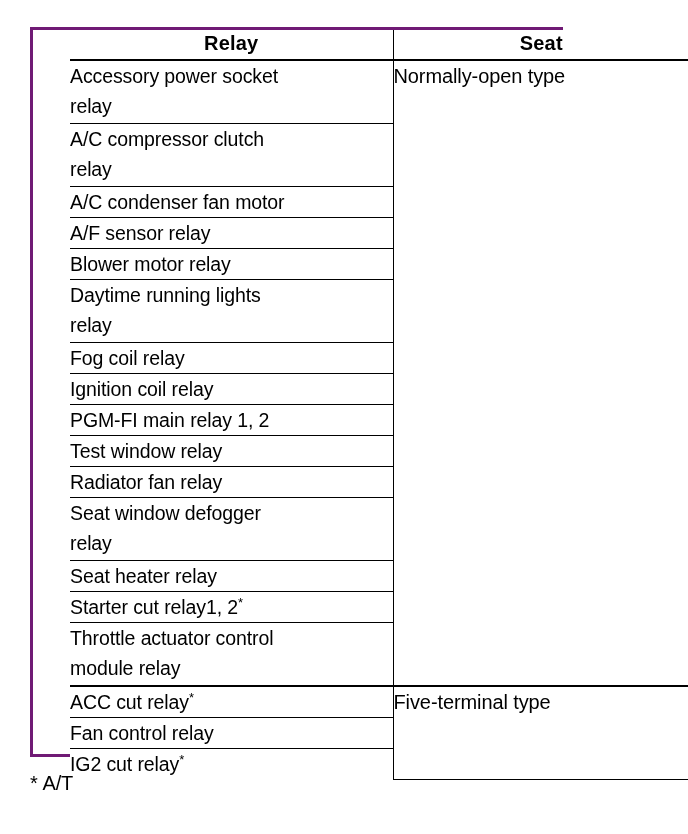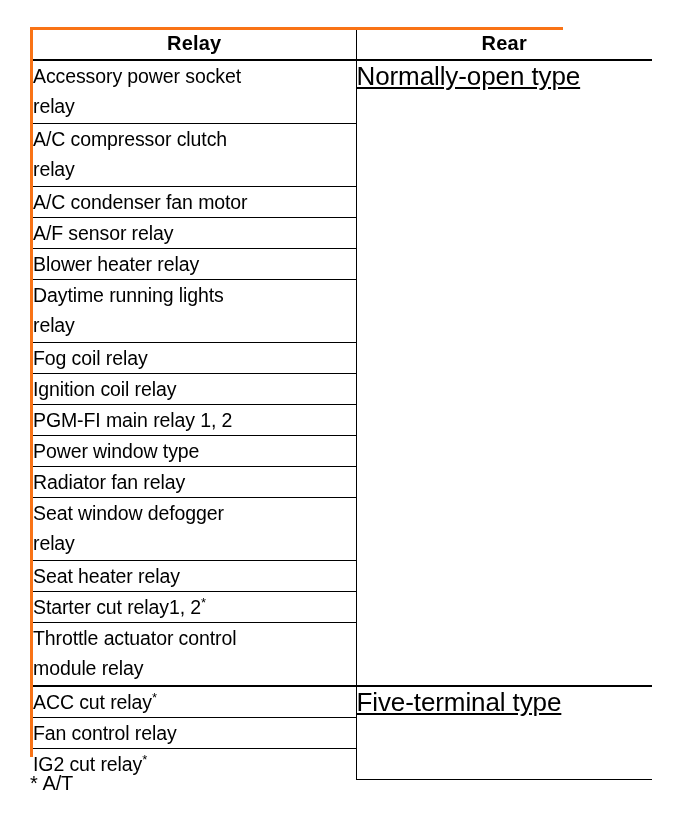--- a/index.html
+++ b/index.html
@@ -23,23 +23,24 @@
     height: 834px;
   }
 
   
   .relay-table {
     position: absolute;
     left: 30px;
     top: 27px;
     width: 533px;
     height: 730px;
-    border: 3px solid #f97316;
+    border: 3px solid #701a75;
     box-sizing: border-box;
     background: #fff;
+    padding-left: 37px;
   }
 
   .tbl {
     width: 100%;
     height: 100%;
     border-collapse: collapse;
     table-layout: fixed;
   }
 
   .tbl td, .tbl th {
@@ -83,26 +84,25 @@
   .relay-cell .txt { display: block; }
 
   .sup {
     font-size: 13px;
     vertical-align: super;
     line-height: 0;
   }
 
   
   .test-cell {
-    font-size: 26px;
+    font-size: 20px;
     line-height: 30px;
     padding-left: 11px;
     white-space: nowrap;
     letter-spacing: -0.1px;
-    text-decoration: underline;
   }
   .test-split-top {
     border-bottom: 2px solid #000 !important;
   }
 
   
   .thick-top { border-top: 2px solid #000 !important; }
 
   
   .footnote {
@@ -126,21 +126,21 @@
 
   <div class="relay-table">
     <table class="tbl">
       <colgroup>
         <col class="col-relay">
         <col class="col-test">
       </colgroup>
       <thead>
         <tr>
           <th class="hdr">Relay</th>
-          <th class="hdr">Rear</th>
+          <th class="hdr">Seat</th>
         </tr>
       </thead>
       <tbody id="tbody">
           <tr>
             <td class="relay-cell r2">
               <span class="txt">Accessory power socket</span>
               <span class="txt">relay</span>
             </td>
             <td class="test-cell test-split-top" rowspan="15">Normally-open type</td>
           </tr>
@@ -155,21 +155,21 @@
               <span class="txt">A/C condenser fan motor</span>
             </td>
           </tr>
           <tr>
             <td class="relay-cell r1">
               <span class="txt">A/F sensor relay</span>
             </td>
           </tr>
           <tr>
             <td class="relay-cell r1">
-              <span class="txt">Blower heater relay</span>
+              <span class="txt">Blower motor relay</span>
             </td>
           </tr>
           <tr>
             <td class="relay-cell r2">
               <span class="txt">Daytime running lights</span>
               <span class="txt">relay</span>
             </td>
           </tr>
           <tr>
             <td class="relay-cell r1">
@@ -181,21 +181,21 @@
               <span class="txt">Ignition coil relay</span>
             </td>
           </tr>
           <tr>
             <td class="relay-cell r1">
               <span class="txt">PGM-FI main relay 1, 2</span>
             </td>
           </tr>
           <tr>
             <td class="relay-cell r1">
-              <span class="txt">Power window type</span>
+              <span class="txt">Test window relay</span>
             </td>
           </tr>
           <tr>
             <td class="relay-cell r1">
               <span class="txt">Radiator fan relay</span>
             </td>
           </tr>
           <tr>
             <td class="relay-cell r2">
               <span class="txt">Seat window defogger</span>

